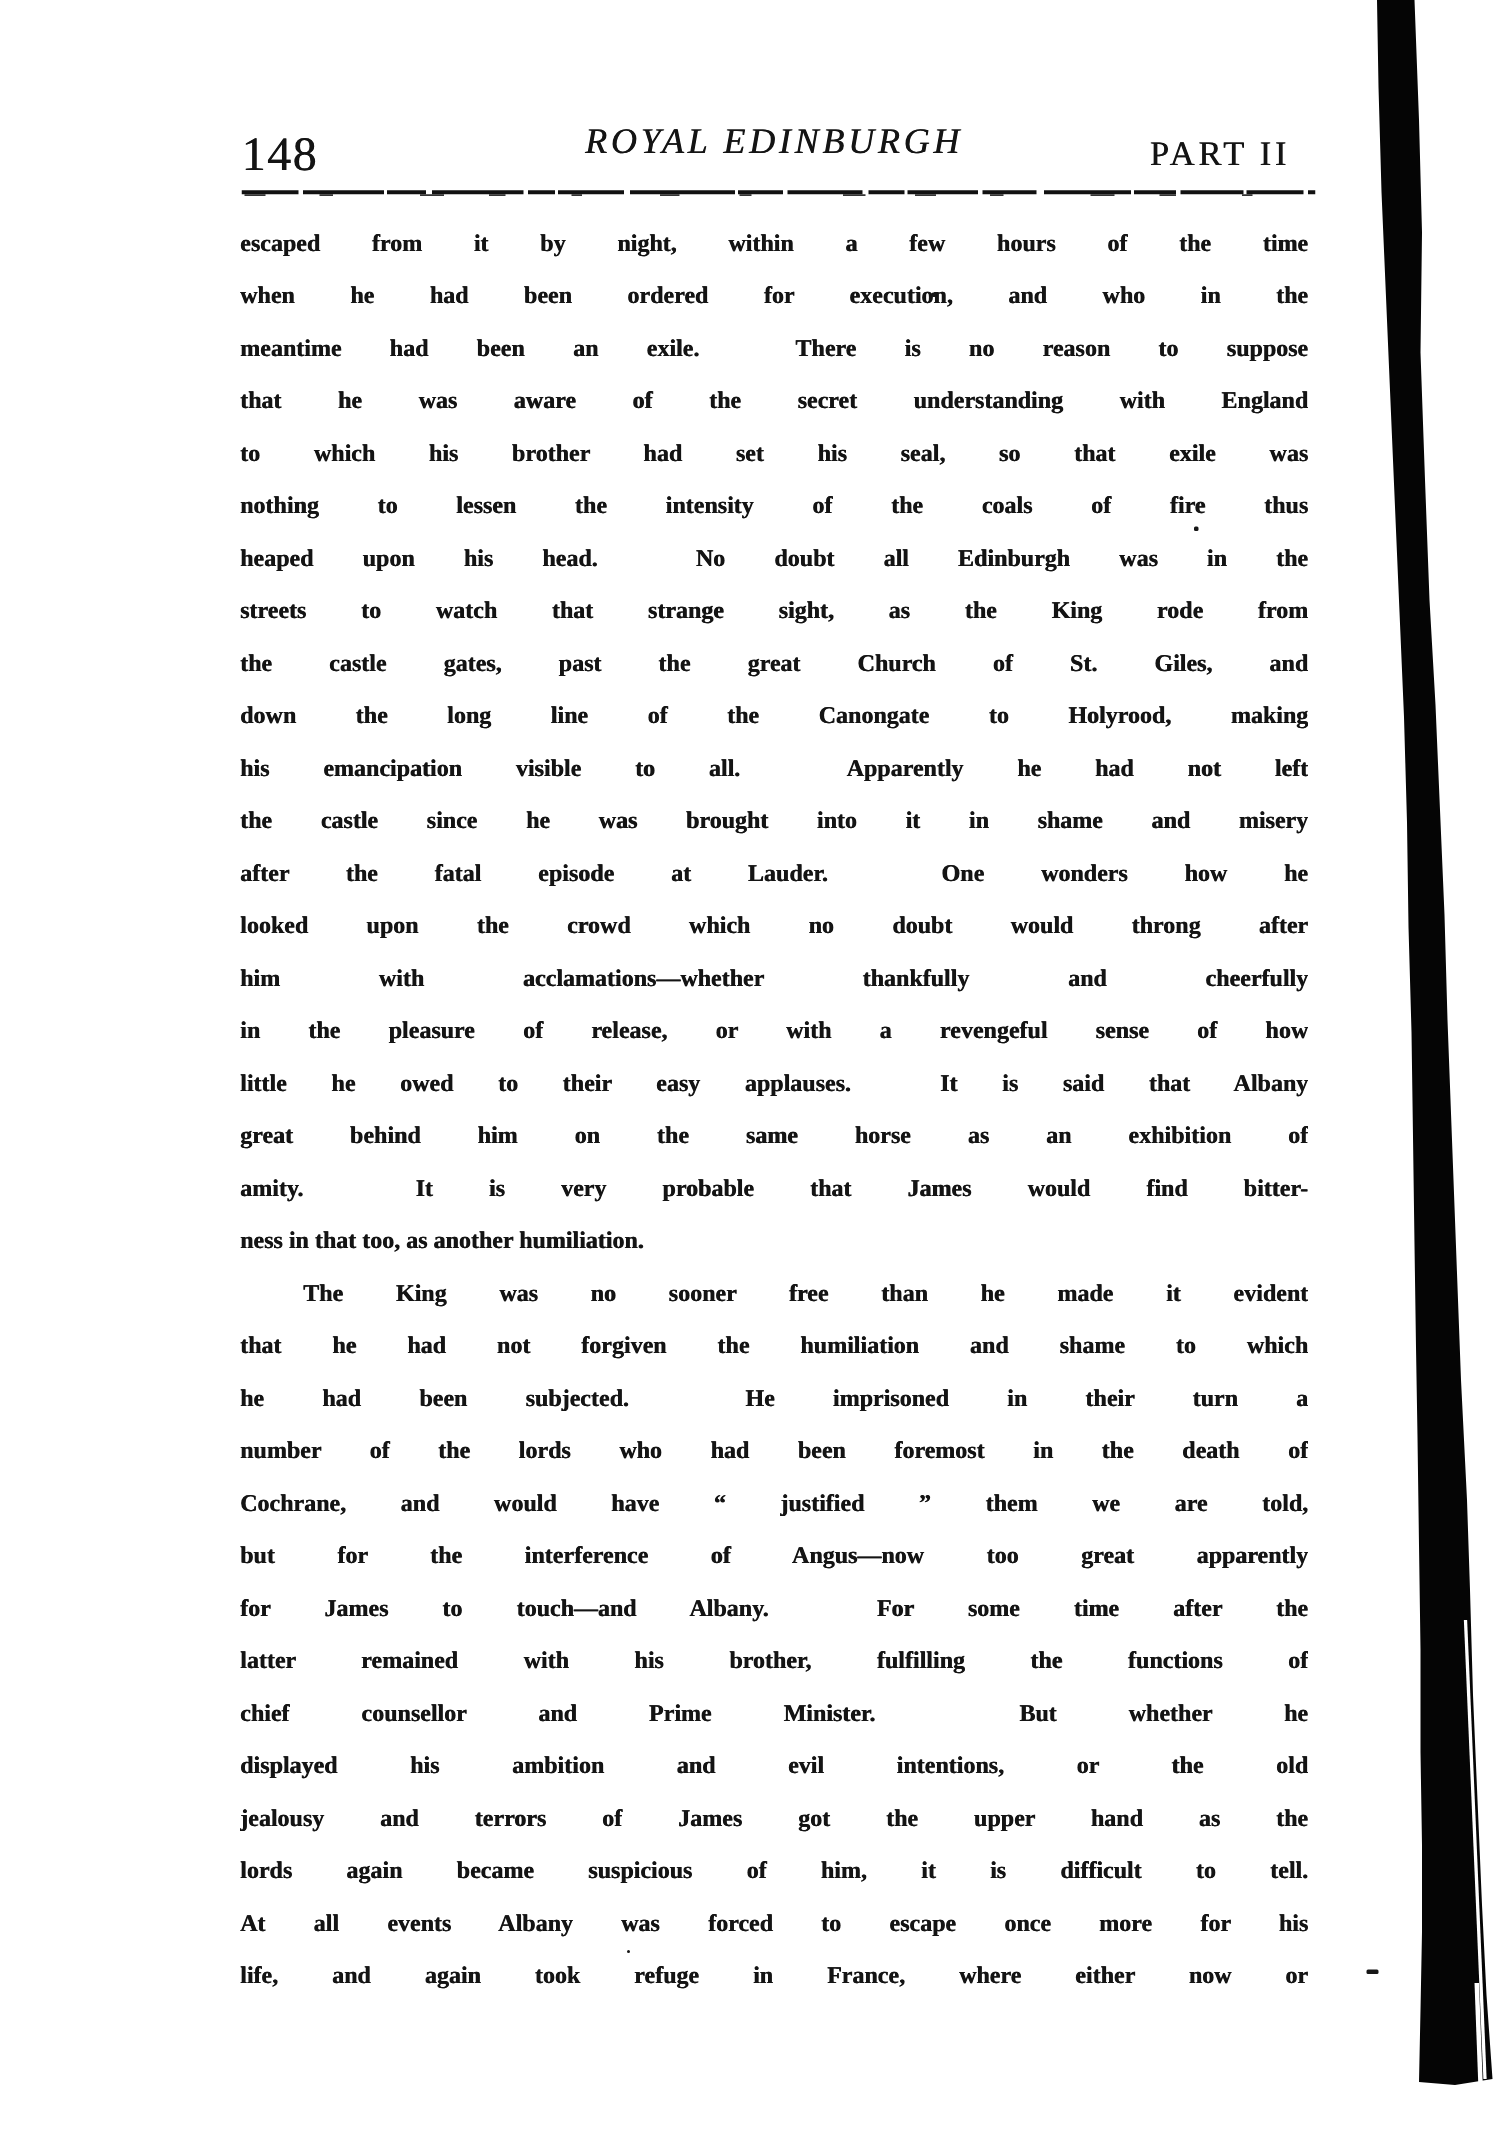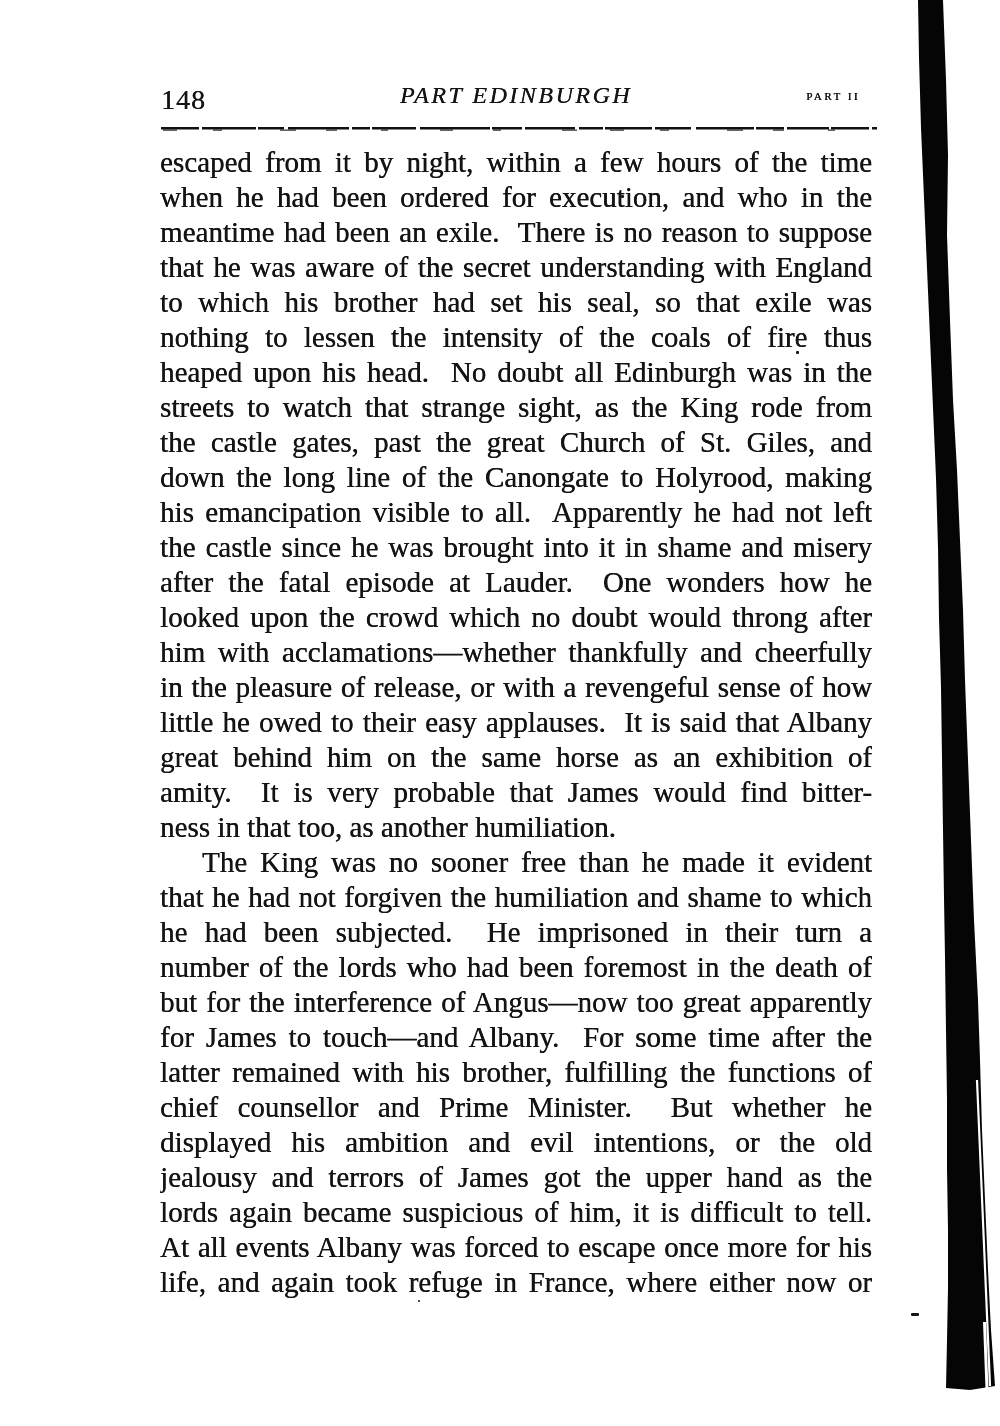--- a/index.html
+++ b/index.html
@@ -7,65 +7,66 @@
     position:relative;
     width:1000px;height:1426px;
     background:#ffffff;
     overflow:hidden;
     font-family:"Liberation Serif","DejaVu Serif",serif;
     color:#141414;
   }
   
   .pagenum{
     position:absolute;left:161px;top:84px;
-    font-size:28px;letter-spacing:1px;
+    font-size:32px;letter-spacing:1px;
     text-shadow:0.3px 0 0 currentColor;
   }
   .running-title{
     position:absolute;left:160px;top:82px;width:712px;
     text-align:center;font-style:italic;
     font-size:24px;letter-spacing:2.5px;
     text-shadow:0.35px 0 0 currentColor;
   }
   .part-label{
     position:absolute;right:140px;top:90px;
-    font-size:11px;letter-spacing:2.5px;
+    font-size:23px;letter-spacing:2.5px;
     text-shadow:0.3px 0 0 currentColor;
   }
   .header-rule{position:absolute;left:161px;top:125px;}
   
   .body-text{
     position:absolute;left:160px;top:145px;width:712px;
   }
   .line{
     height:35px;line-height:35px;
-    font-size:29px;
+    font-size:16px;
     overflow:hidden;
     text-align:justify;
     text-align-last:justify;
     text-shadow:0.35px 0 0 currentColor;
     white-space:normal;
+    font-weight:bold;
   }
   .line.para-end{text-align:center;text-align-last:left;}
   .line.indent{padding-left:42px;}
   
   .scan-band{position:absolute;left:0;top:0;pointer-events:none;}
   .speck{position:absolute;background:#161616;border-radius:1px;}
   .speck.s1{left:621px;top:195px;width:3px;height:3px;}
   .speck.s2{left:796px;top:351px;width:3px;height:3px;}
   .speck.s3{left:911px;top:1313px;width:8px;height:3px;}
   .speck.s4{left:418px;top:1300px;width:2px;height:2px;}
 </style>
 </head>
 <body>
 
 <div class="page">
 
   <div class="pagenum">148</div>
-  <div class="running-title">PART EDINBURGH</div>
+  <div class="running-title">ROYAL EDINBURGH</div>
   <div class="part-label">PART II</div>
 
   <svg class="header-rule" width="716" height="8" viewBox="0 0 716 8">
     <line x1="0" y1="3.2" x2="716" y2="3.2" stroke="#111" stroke-width="2.6" stroke-dasharray="38 3 54 2 26 4 61 3 18 2 44 4 70 2 30 3 50 4 24 2 47 3 36 5 58 2 28 3 42 2"></line>
     <line x1="2" y1="5.1" x2="716" y2="5.1" stroke="#111" stroke-width="1.2" opacity="0.85" stroke-dasharray="14 36 9 58 16 30 11 44 7 52 13 40 8 61 15 33"></line>
   </svg>
 
   <div class="body-text">
     <div class="line">escaped from it by night, within a few hours of the time</div>
     <div class="line">when he had been ordered for execution, and who in the</div>
@@ -84,20 +85,21 @@
     <div class="line">him with acclamations—whether thankfully and cheerfully</div>
     <div class="line">in the pleasure of release, or with a revengeful sense of how</div>
     <div class="line">little he owed to their easy applauses.&nbsp; It is said that Albany</div>
     <div class="line">great behind him on the same horse as an exhibition of</div>
     <div class="line">amity.&nbsp; It is very probable that James would find bitter-</div>
     <div class="line para-end">ness in that too, as another humiliation.</div>
     <div class="line indent">The King was no sooner free than he made it evident</div>
     <div class="line">that he had not forgiven the humiliation and shame to which</div>
     <div class="line">he had been subjected.&nbsp; He imprisoned in their turn a</div>
     <div class="line">number of the lords who had been foremost in the death of</div>
+    <div class="line">Cochrane, and would have “ justified ” them we are told,</div>
     <div class="line">but for the interference of Angus—now too great apparently</div>
     <div class="line">for James to touch—and Albany.&nbsp; For some time after the</div>
     <div class="line">latter remained with his brother, fulfilling the functions of</div>
     <div class="line">chief counsellor and Prime Minister.&nbsp; But whether he</div>
     <div class="line">displayed his ambition and evil intentions, or the old</div>
     <div class="line">jealousy and terrors of James got the upper hand as the</div>
     <div class="line">lords again became suspicious of him, it is difficult to tell.</div>
     <div class="line">At all events Albany was forced to escape once more for his</div>
     <div class="line">life, and again took refuge in France, where either now or</div>
   </div>

